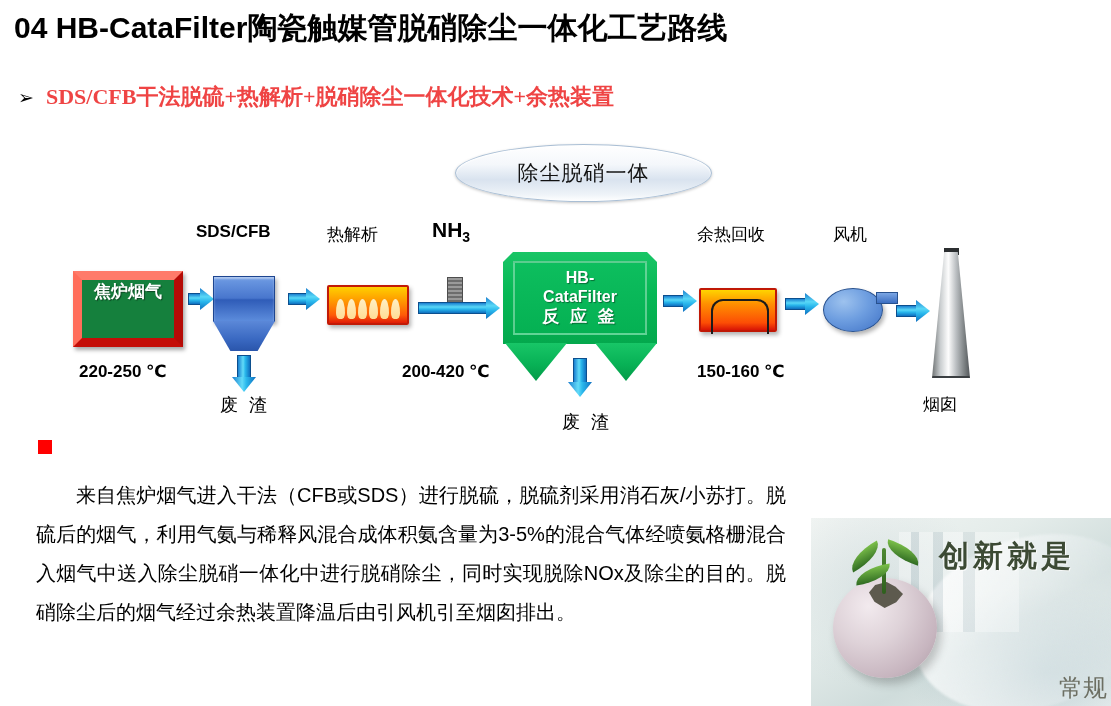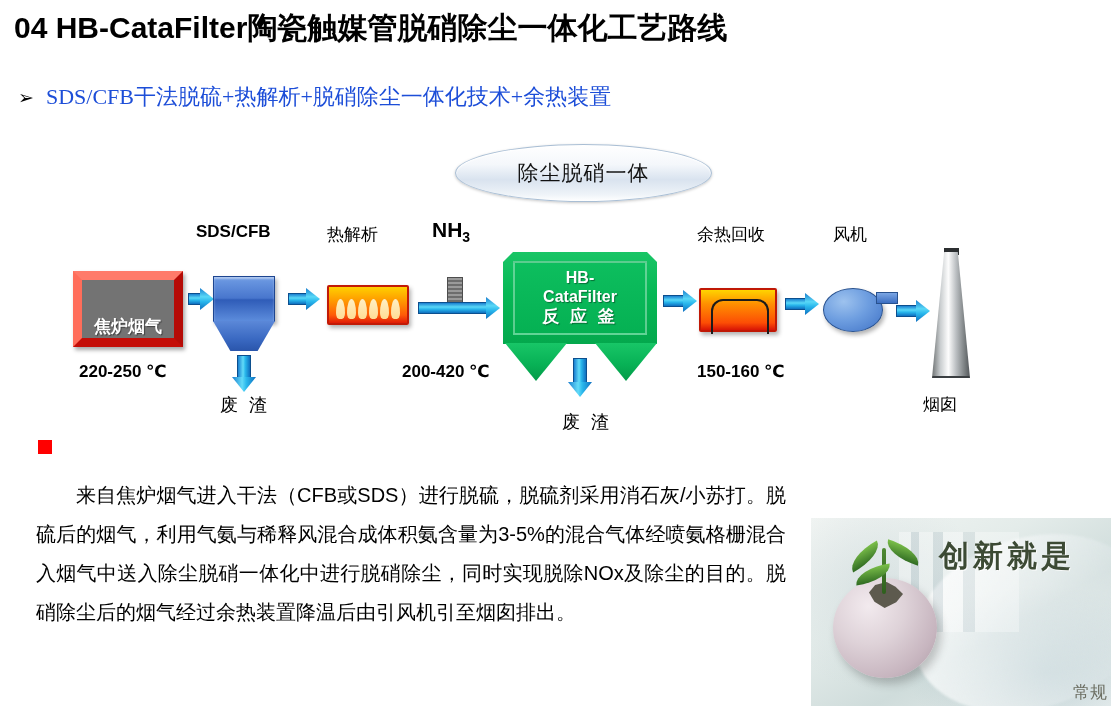--- a/index.html
+++ b/index.html
@@ -14,46 +14,46 @@
     left:14px;top:8px;width:1080px;
     font-size:30px;font-weight:bold;letter-spacing:0px;
     white-space:nowrap;color:#000;
   }
 
   
   #bullet-row{left:18px;top:82px;display:flex;align-items:center;gap:12px;}
   #bullet-row .arrowhead{
     font-size:19px;line-height:1;color:#000;font-family:"DejaVu Sans",sans-serif;
   }
-  #bullet-row .btext{font-size:22px;font-family:"Liberation Serif","DejaVu Serif",serif;color:#1d4ed8;white-space:nowrap;}
+  #bullet-row .btext{font-size:22px;font-family:"Liberation Serif","DejaVu Serif",serif;color:#ef4444;white-space:nowrap;font-weight:bold;}
 
   
   #oval{
     left:455px;top:144px;width:255px;height:56px;border-radius:50%/50%;
     background:linear-gradient(to bottom,#ffffff 0%,#f4f7fb 35%,#d9e3ef 62%,#eef3f8 88%,#ffffff 100%);
     border:1px solid #a9bed4;
     box-shadow:0 1px 3px rgba(0,0,0,.22), inset 0 1px 2px #fff;
     display:flex;align-items:center;justify-content:center;
   }
   #oval .ovtxt{font-size:21px;color:#111;letter-spacing:1px;}
 
   
   .flowlabel{font-size:17px;color:#000;white-space:nowrap;}
   .flowlabel.b{font-weight:bold;}
   .flowlabel.big{font-size:21px;font-weight:bold;}
   .flowlabel.big sub{font-size:14px;}
 
   
   #redbox{
     left:73px;top:271px;width:110px;height:76px;
-    background:#737373;
+    background:#15803d;
     border-top:9px solid #ff7b6a;border-left:9px solid #ff6d5a;
     border-right:9px solid #b50b06;border-bottom:9px solid #c40d07;
     box-sizing:border-box;
-    display:flex;align-items:flex-end;justify-content:center;
+    display:flex;align-items:flex-start;justify-content:center;
     box-shadow:2px 3px 4px rgba(0,0,0,.35);
   }
   #redbox .t{color:#fff;font-weight:bold;font-size:17px;text-shadow:1px 1px 1px rgba(0,0,0,.45);}
 
   
   #bluebox{left:213px;top:276px;width:62px;height:46px;
     background:linear-gradient(to bottom,#6f9ce4 0%,#4876cd 48%,#2f5cb8 52%,#5c8cdc 100%);
     border:1px solid #1d4590;box-sizing:border-box;
     box-shadow:2px 3px 4px rgba(0,0,0,.3), inset 0 2px 2px rgba(255,255,255,.45);
   }
@@ -185,21 +185,21 @@
     background:linear-gradient(to bottom,#7cc04a,#2f6b22);border-radius:100% 0 100% 0;}
   #art .leaf.l1{left:36px;top:30px;transform:rotate(-28deg);}
   #art .leaf.l2{left:74px;top:26px;transform:rotate(16deg) scaleX(-1);}
   #art .leaf.l3{left:44px;top:48px;transform:rotate(-8deg);}
   #art .t1{position:absolute;left:128px;top:18px;font-size:30px;font-weight:bold;color:#3c4a34;
     letter-spacing:4px;font-family:"DejaVu Serif",serif;
     text-shadow:1px 1px 0 rgba(255,255,255,.8);}
   #art .t2{position:absolute;left:165px;top:82px;font-size:44px;font-weight:bold;color:#7c8a52;
     letter-spacing:2px;font-family:"DejaVu Serif",serif;
     text-shadow:2px 2px 0 #e8eade,3px 3px 3px rgba(0,0,0,.25);}
-  #art .t3{position:absolute;right:4px;bottom:2px;font-size:17px;color:#6d6f63;
+  #art .t3{position:absolute;right:4px;bottom:2px;font-size:24px;color:#6d6f63;
     font-family:"DejaVu Serif",serif;}
 </style>
 </head>
 <body>
 
 <div class="abs" id="title">04  HB-CataFilter陶瓷触媒管脱硝除尘一体化工艺路线</div>
 
 <div class="abs" id="bullet-row">
   <span class="arrowhead">➢</span>
   <span class="btext">SDS/CFB干法脱硫+热解析+脱硝除尘一体化技术+余热装置</span>

